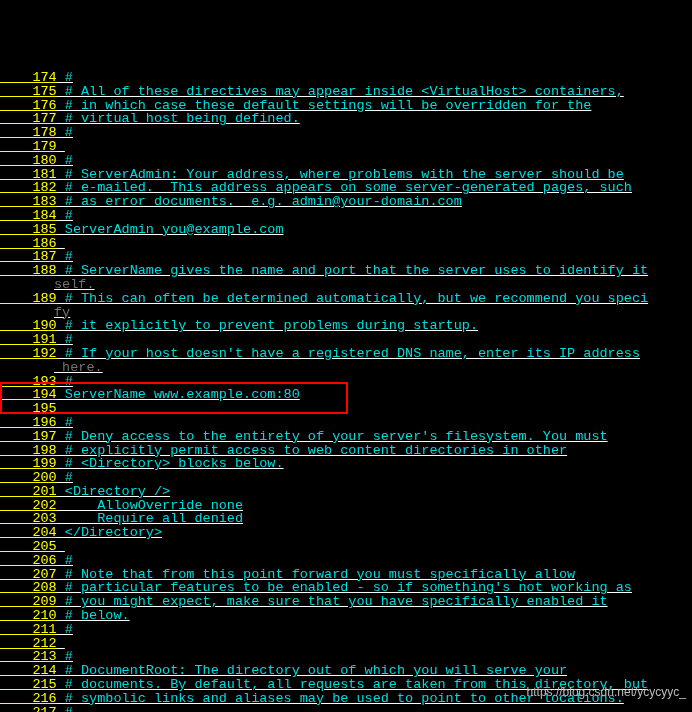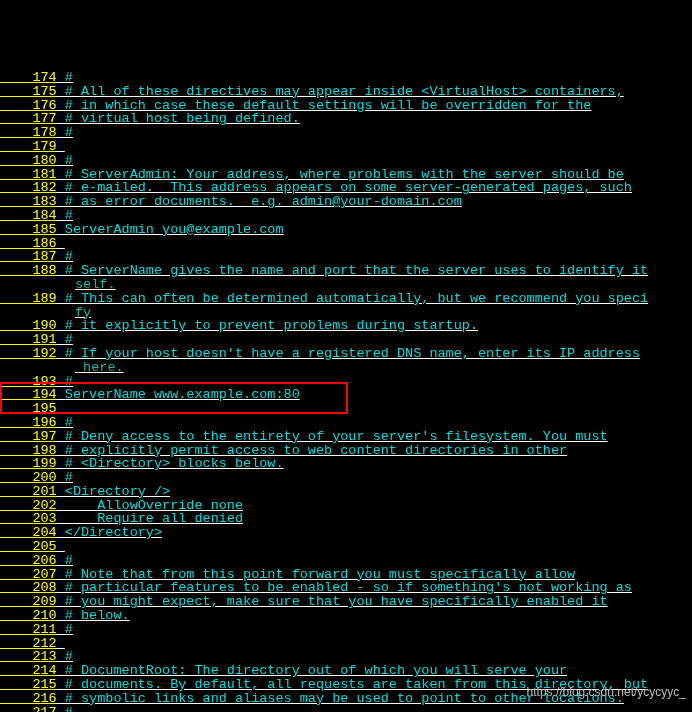--- a/index.html
+++ b/index.html
@@ -21,22 +21,22 @@
   }
   .lineno {
     color: #ffff00;
     text-decoration: underline;
     text-decoration-color: #ffff00;
   }
   .txt {
     color: #00dddd; 
   }
   .cont {
-    color: #14b8a6;
-    margin-left: 75px;
+    color: #737373;
+    margin-left: 54px;
   }
   .watermark {
     position: absolute;
     right: 6px;
     bottom: 12px;
     color: #bbbbbb;
     font-family: Arial, sans-serif;
     font-size: 12px;
     margin-left: 24px;
   }

